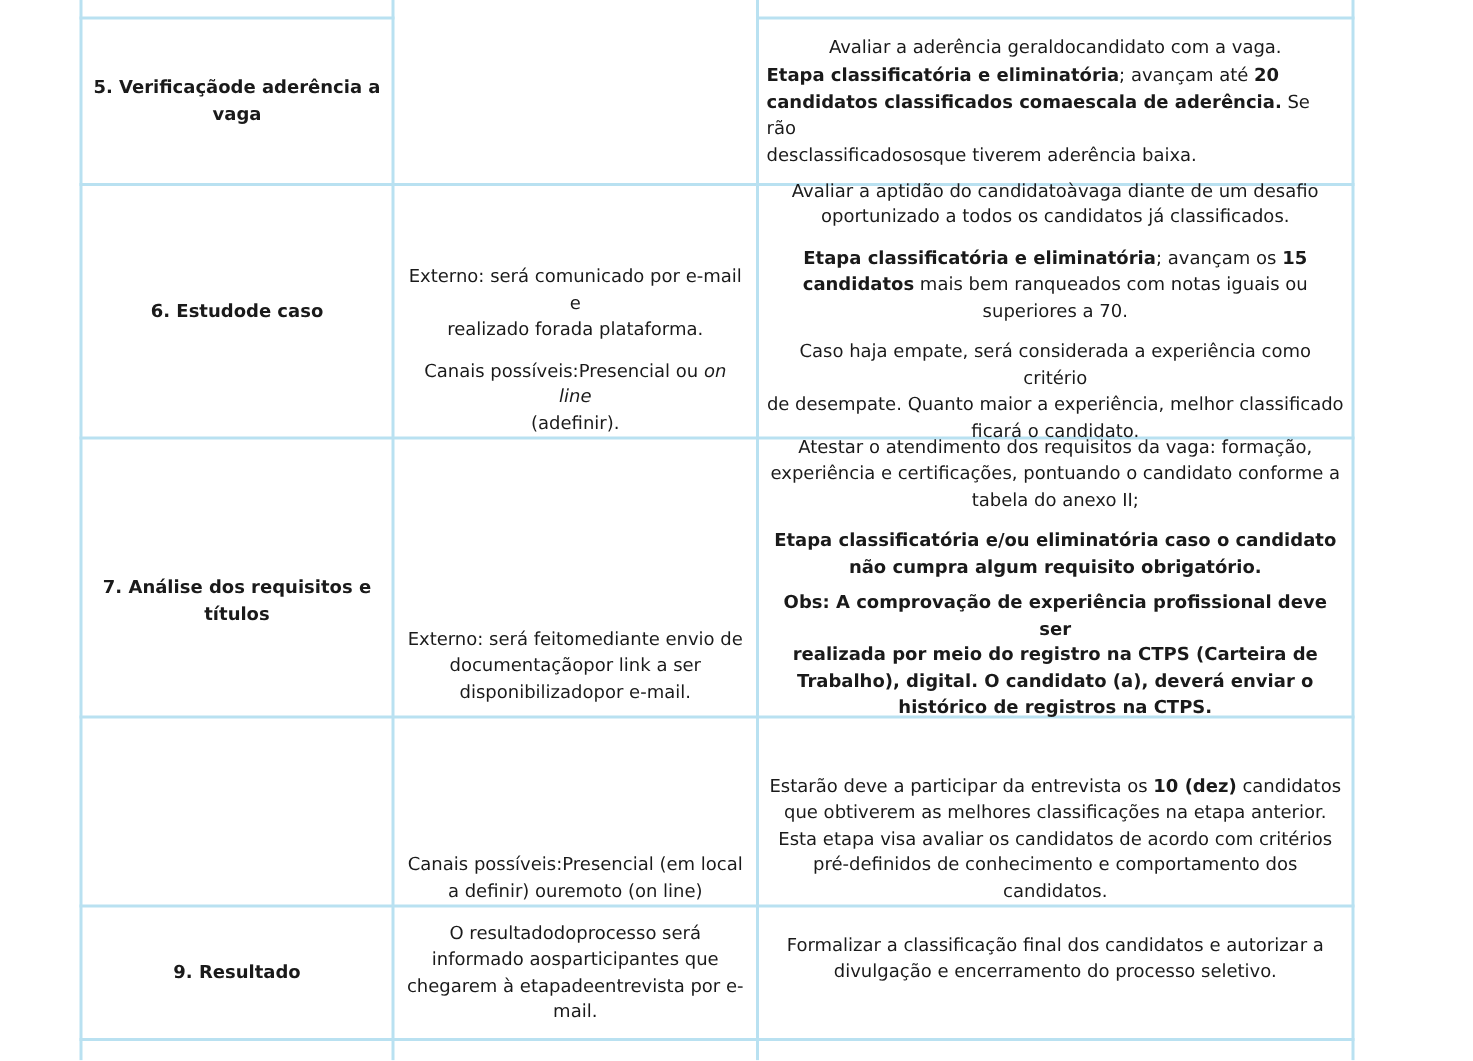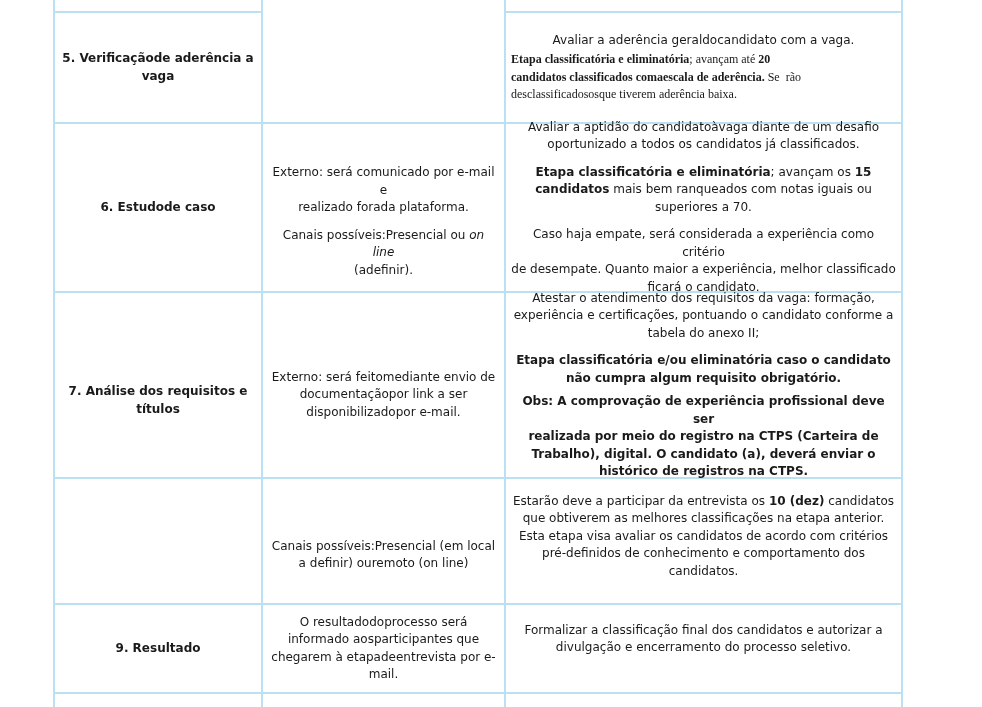--- a/index.html
+++ b/index.html
@@ -12,24 +12,24 @@
   }
   .vl{position:absolute;top:0;width:2px;height:707px;background:var(--border,#b9e1f1);}
   .hl{position:absolute;height:2px;background:var(--border,#b9e1f1);}
   .cell{
     position:absolute;display:flex;flex-direction:column;justify-content:center;
     text-align:center;white-space:pre-wrap;box-sizing:border-box;
   }
   .col1{left:55px;width:206px;font-weight:bold;padding:0 4px;}
   .col2{left:263px;width:241px;padding:0 8px;}
   .col3{left:506px;width:395px;padding:0 5px;}
-  .vtop{justify-content:center;border-radius:32px;}
+  .vtop{justify-content:flex-end;border-radius:32px;}
   .para{margin:0;}
   .para + .para{margin-top:10px;}
-  .para.gap-lg{margin-top:2px;font-family:Liberation Serif, serif;}
+  .para.gap-lg{margin-top:2px;}
   .b{font-weight:bold;}
   .i{font-style:italic;}
   .ta-left{text-align:left;}
 </style>
 </head>
 <body>
 
 <div class="page">
 
   <div class="vl" style="left:53px"></div>
@@ -73,21 +73,21 @@
 superiores a 70.</span></p>
     <p class="para">Caso haja empate, será considerada a experiência como critério
 de desempate. Quanto maior a experiência, melhor classificado
 ficará o candidato.</p>
   </div>
 
   <div class="cell col1" style="top:283px;height:235px">
     <p class="para">7. Análise dos requisitos e
 títulos</p>
   </div>
-  <div class="cell col2 vtop" style="top:293px;height:188px;padding-top:16px">
+  <div class="cell col2 vtop" style="top:282px;height:188px;padding-top:16px">
     <p class="para">Externo: será feitomediante envio de
 documentaçãopor link a ser
 disponibilizadopor e-mail.</p>
   </div>
   <div class="cell col3" style="top:293px;height:184px">
     <p class="para">Atestar o atendimento dos requisitos da vaga: formação,
 experiência e certificações, pontuando o candidato conforme a
 tabela do anexo II;</p>
     <p class="para b">Etapa classificatória e/ou eliminatória caso o candidato
 não cumpra algum requisito obrigatório.</p>

